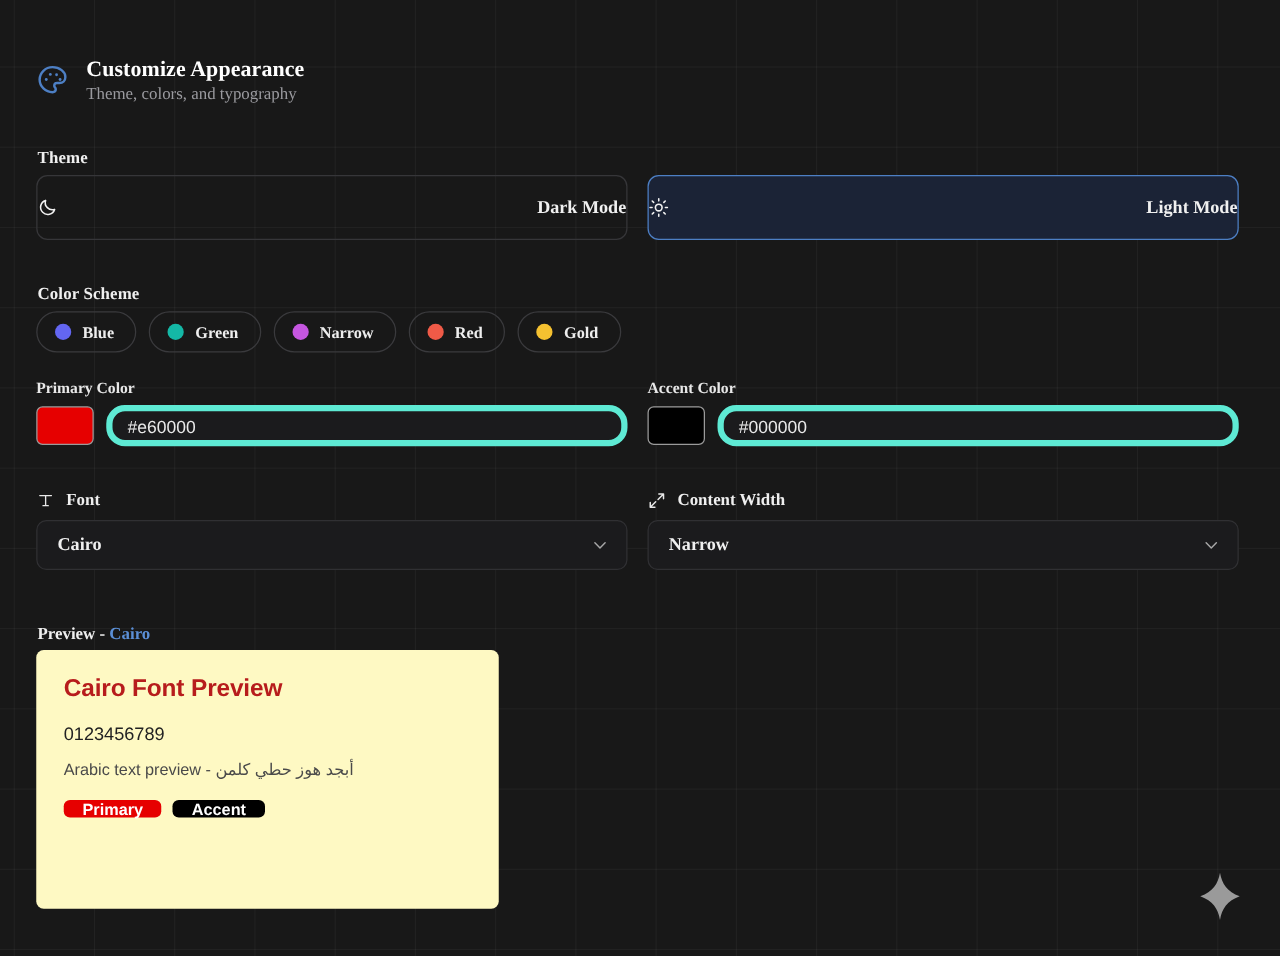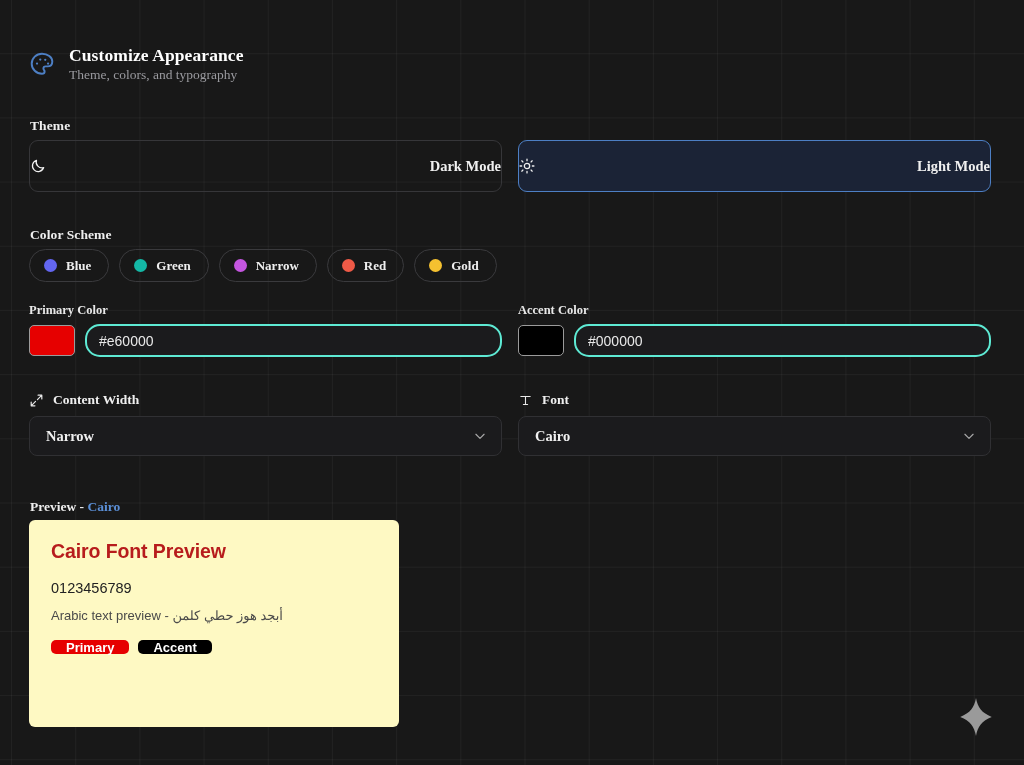--- a/index.html
+++ b/index.html
@@ -132,21 +132,21 @@
     width: 46px; height: 31px;
     border-radius: 5px;
     border: 1px solid #9b9b9b;
     flex: none;
     cursor: pointer;
   }
   .hex-input {
     flex: 1;
     height: 33px;
     border-radius: 15px;
-    border: 2px solid #5eead4;
+    border: 5px solid #5eead4;
     background: #1b1b1d;
     color: #e9e9e9;
     font-family: "Liberation Sans", sans-serif;
     font-size: 14px;
     padding: 0 12px;
     outline: none;
   }
 
   
   .selects-grid {
@@ -328,53 +328,53 @@
         <div class="swatch" style="background:#000000"></div>
         <input class="hex-input" type="text" value="#000000" style="">
       </div>
     </div>
   </div>
 
   <div class="selects-grid">
     <div class="select-col">
       <div class="select-head">
         <span>
+          <svg viewBox="0 0 24 24" fill="none" stroke="#e8e8e8" stroke-width="1.7" stroke-linecap="round">
+            <path d="M4.5 5.5h15M12 5.5v13M8.6 18.5h6.8"></path>
+          </svg>
+        </span>
+        <span>Font</span>
+      </div>
+      <div class="select-box">
+        <span>Cairo</span>
+        <span>
+          <svg class="chev" viewBox="0 0 24 24" fill="none" stroke="#d6d6d6" stroke-width="2" stroke-linecap="round" stroke-linejoin="round">
+            <path d="M5 9l7 7 7-7"></path>
+          </svg>
+        </span>
+      </div>
+    </div>
+    <div class="select-col">
+      <div class="select-head">
+        <span>
           <svg viewBox="0 0 24 24" fill="none" stroke="#e8e8e8" stroke-width="1.9" stroke-linecap="round" stroke-linejoin="round">
             <path d="M14.5 3.5h6v6M20.5 3.5l-7 7M9.5 20.5h-6v-6M3.5 20.5l7-7"></path>
           </svg>
         </span>
         <span>Content Width</span>
       </div>
       <div class="select-box">
         <span>Narrow</span>
         <span>
           <svg class="chev" viewBox="0 0 24 24" fill="none" stroke="#d6d6d6" stroke-width="2" stroke-linecap="round" stroke-linejoin="round">
             <path d="M5 9l7 7 7-7"></path>
           </svg>
         </span>
       </div>
     </div>
-    <div class="select-col">
-      <div class="select-head">
-        <span>
-          <svg viewBox="0 0 24 24" fill="none" stroke="#e8e8e8" stroke-width="1.7" stroke-linecap="round">
-            <path d="M4.5 5.5h15M12 5.5v13M8.6 18.5h6.8"></path>
-          </svg>
-        </span>
-        <span>Font</span>
-      </div>
-      <div class="select-box">
-        <span>Cairo</span>
-        <span>
-          <svg class="chev" viewBox="0 0 24 24" fill="none" stroke="#d6d6d6" stroke-width="2" stroke-linecap="round" stroke-linejoin="round">
-            <path d="M5 9l7 7 7-7"></path>
-          </svg>
-        </span>
-      </div>
-    </div>
   </div>
 
   <div class="preview-label">
     <span>Preview - </span><span class="fontname">Cairo</span>
   </div>
 
   <div class="preview-card">
     <div class="pv-title">Cairo Font Preview</div>
     <div class="pv-digits">0123456789</div>
     <div class="pv-arabic">أبجد هوز حطي كلمن - Arabic text preview</div>

